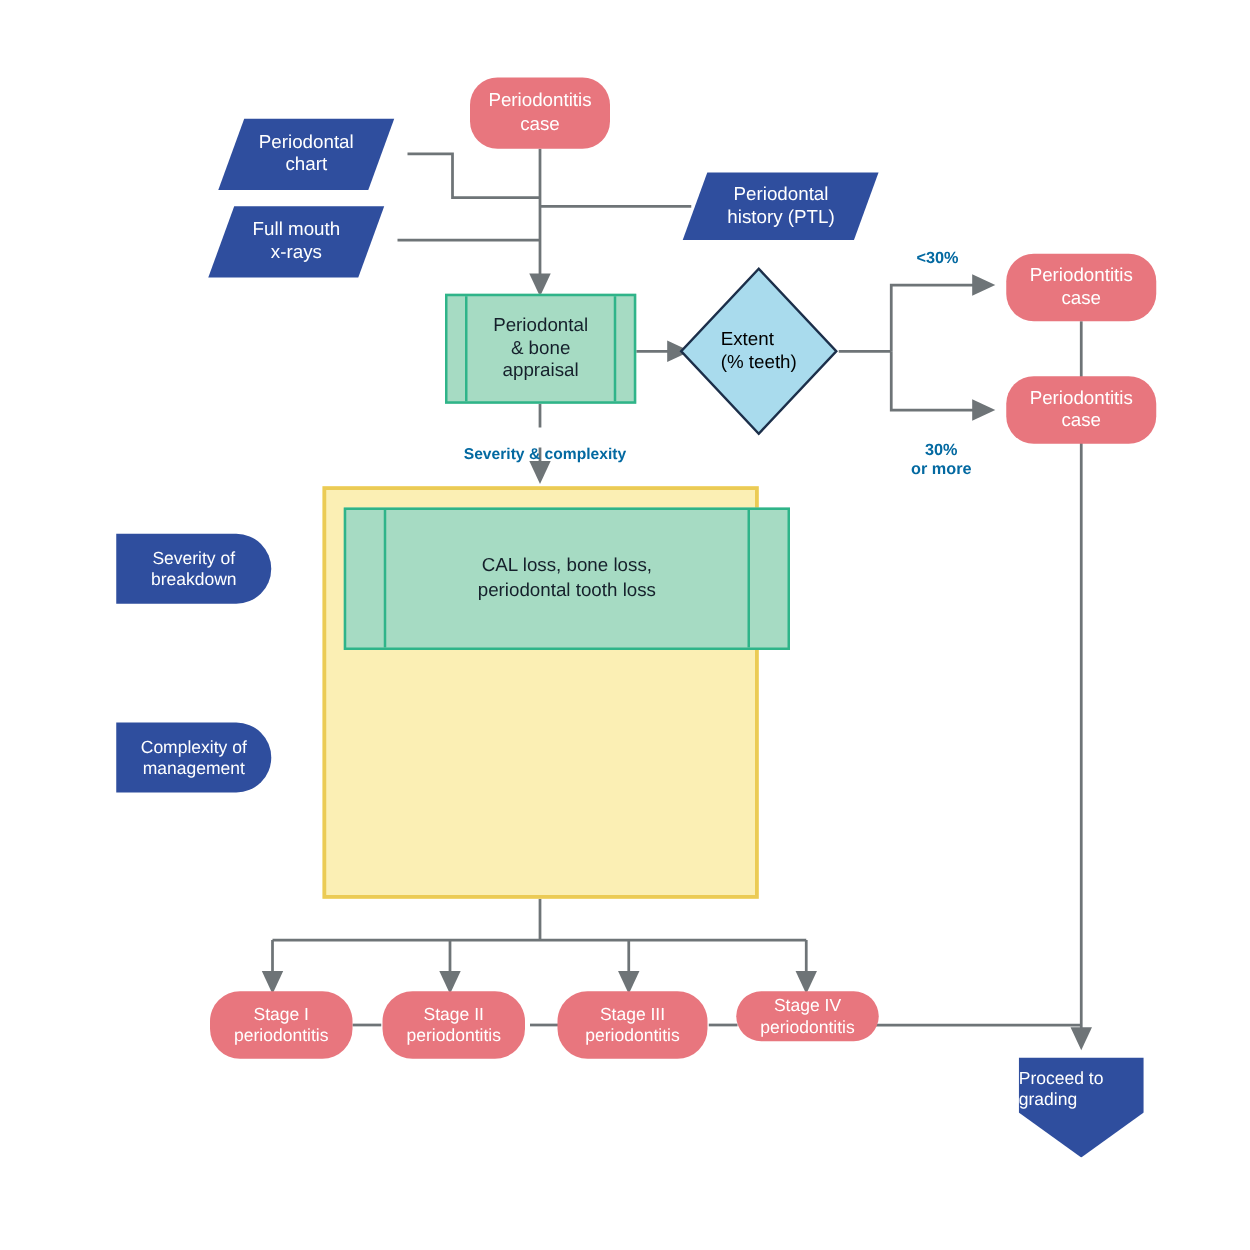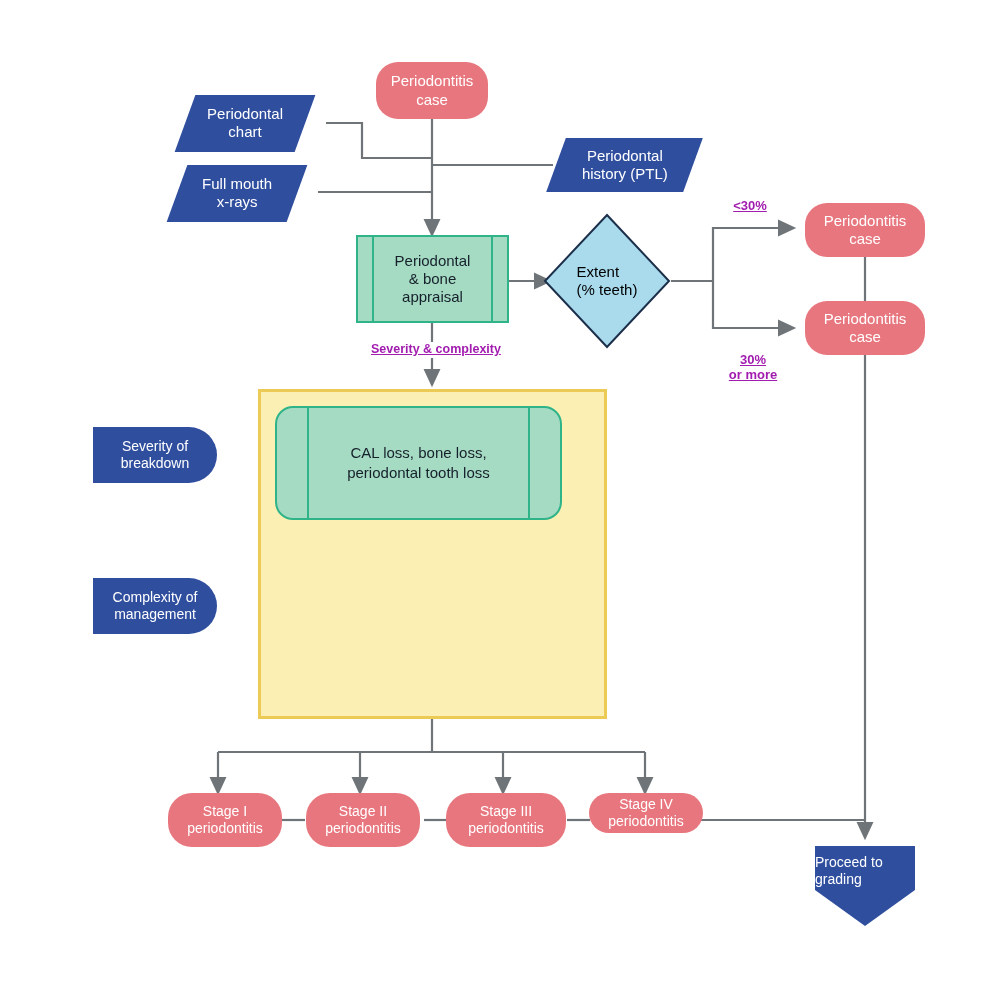--- a/index.html
+++ b/index.html
@@ -138,25 +138,24 @@
     color: #ffffff;
     font-size: 14px;
     line-height: 1.22;
   }
 
   
   .edge-label {
     position: absolute;
     font-size: 13px;
     font-weight: bold;
-    color: #a21caf;
+    color: #0369a1;
     text-align: center;
     line-height: 1.15;
     white-space: nowrap;
-    text-decoration: underline;
   }
   .edge-label.plain {
     font-weight: bold;
     font-size: 12.5px;
   }
 </style>
 </head>
 <body>
 
 <div id="canvas">
@@ -254,27 +253,27 @@
   <div class="node pink" style="left:805px; top:203px; width:120px; height:54px;">
     <span style="white-space:pre-line;">Periodontitis
 case</span>
   </div>
 
   <div class="node pink" style="left:805px; top:301px; width:120px; height:54px;">
     <span style="white-space:pre-line;">Periodontitis
 case</span>
   </div>
 
-  <div class="edge-label plain" style="left:371px; top:342px; width:190px; text-align:left;">
+  <div class="edge-label plain" style="left:371px; top:356px; width:190px; text-align:left;">
     <span>Severity &amp; complexity</span>
   </div>
 
   <div class="yellowbox" style="left:258px; top:389px; width:349px; height:330px;">
 
-    <div class="tealpanel" style="left:14px; top:14px; width:287px; height:114px;border-radius:18px;">
+    <div class="tealpanel" style="left:14px; top:14px; width:357px; height:114px;">
       <div class="teal-div" style="left:30px; top:0; bottom:0;"></div>
       <div class="teal-div" style="right:30px; top:0; bottom:0;"></div>
       <span style="white-space:pre-line; position:relative; z-index:2;">CAL loss, bone loss,
 periodontal tooth loss</span>
     </div>
 
   </div>
 
   <div class="node flag" style="left:93px; top:578px; width:124px; height:56px;">
     <span style="white-space:pre-line;">Complexity of

